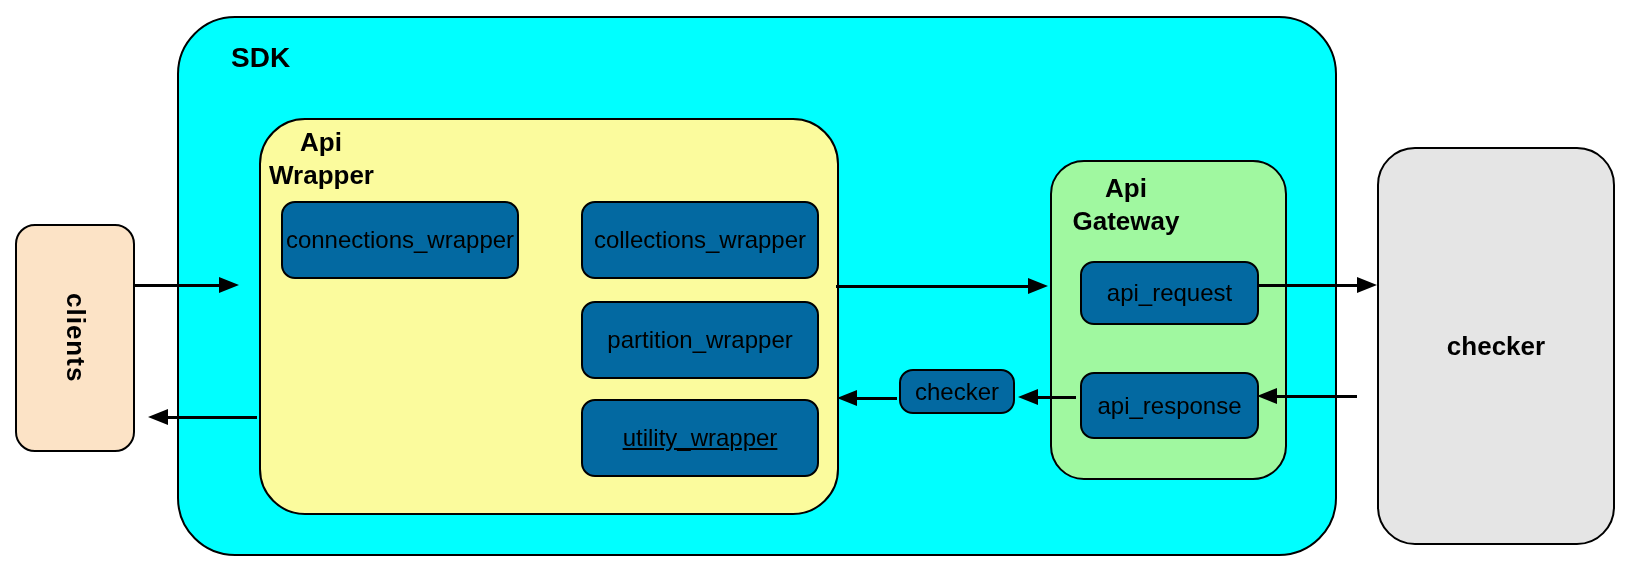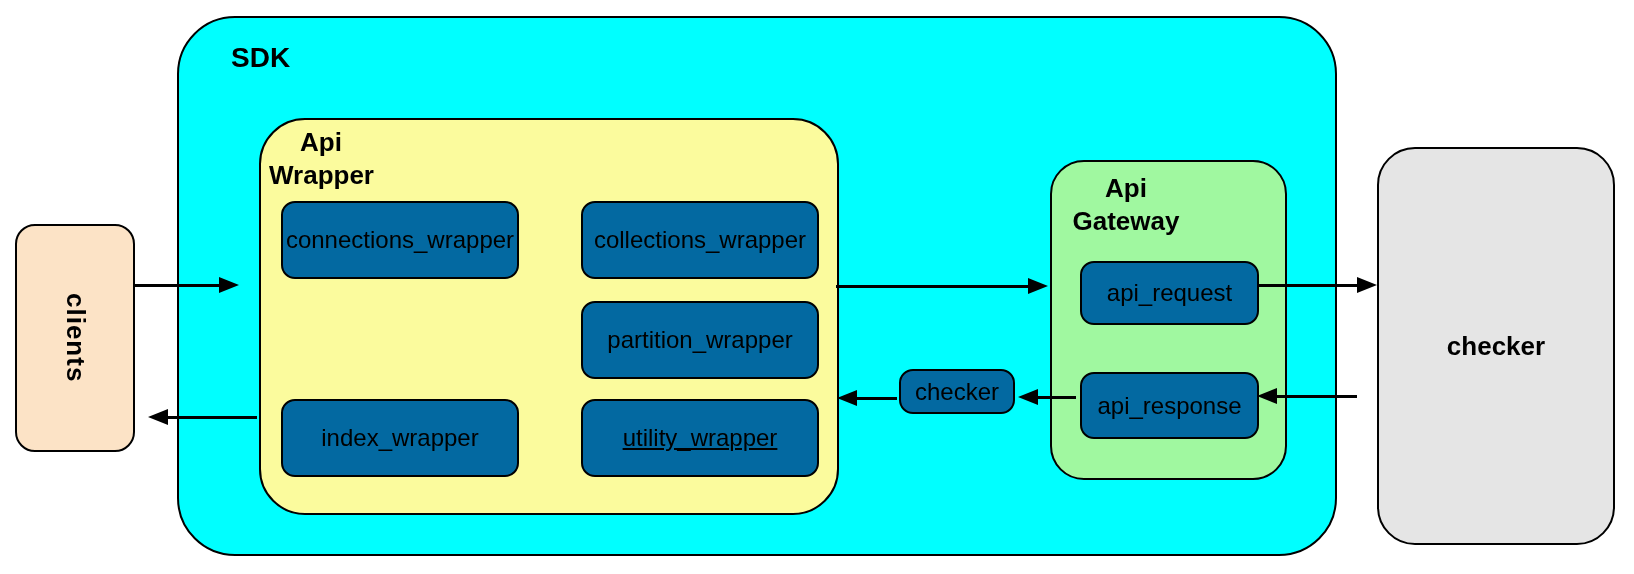--- a/index.html
+++ b/index.html
@@ -53,21 +53,20 @@
 
   <div class="container sdk">
     <div class="sdk-label">SDK</div>
 
     <div class="container wrapper">
       <div class="blocklabel wrapper-label">Api
 Wrapper</div>
       <div class="box" style="left:20px;top:81px;width:238px;height:78px;">connections_wrapper</div>
       <div class="box" style="left:320px;top:81px;width:238px;height:78px;">collections_wrapper</div>
       <div class="box" style="left:320px;top:181px;width:238px;height:78px;">partition_wrapper</div>
-      <div class="box" style="left:20px;top:279px;width:238px;height:78px;">index_wrapper</div>
       <div class="box" style="left:320px;top:279px;width:238px;height:78px;text-decoration:underline;">utility_wrapper</div>
     </div>
 
     <div class="box" style="left:720px;top:351px;width:116px;height:45px;">checker</div>
 
     <div class="container gateway">
       <div class="blocklabel gateway-label">Api
 Gateway</div>
       <div class="box" style="left:28px;top:99px;width:179px;height:64px;">api_request</div>
       <div class="box" style="left:28px;top:210px;width:179px;height:67px;">api_response</div>

